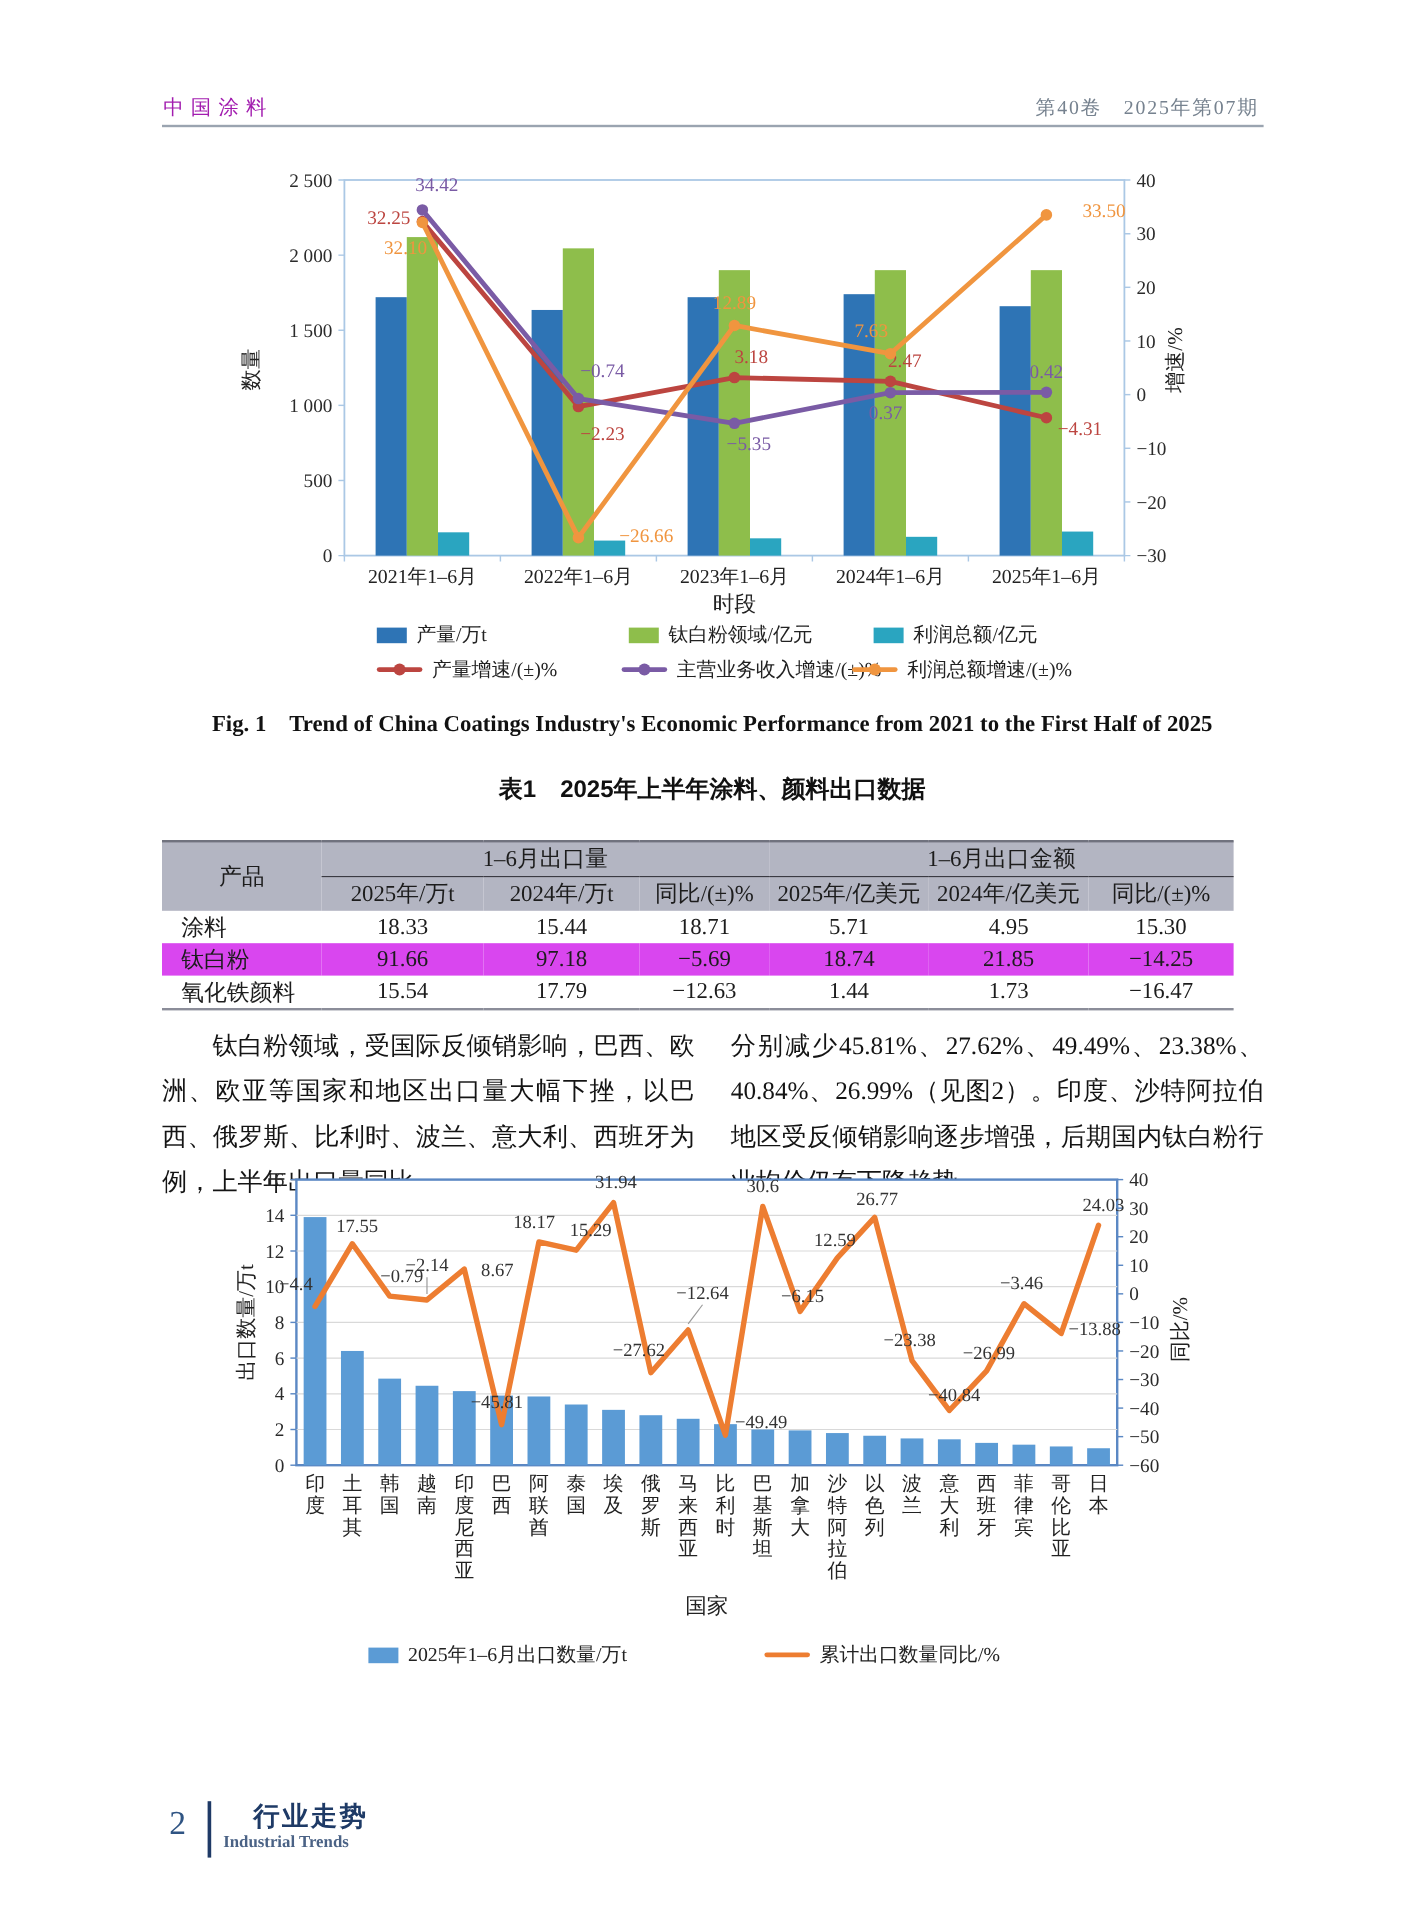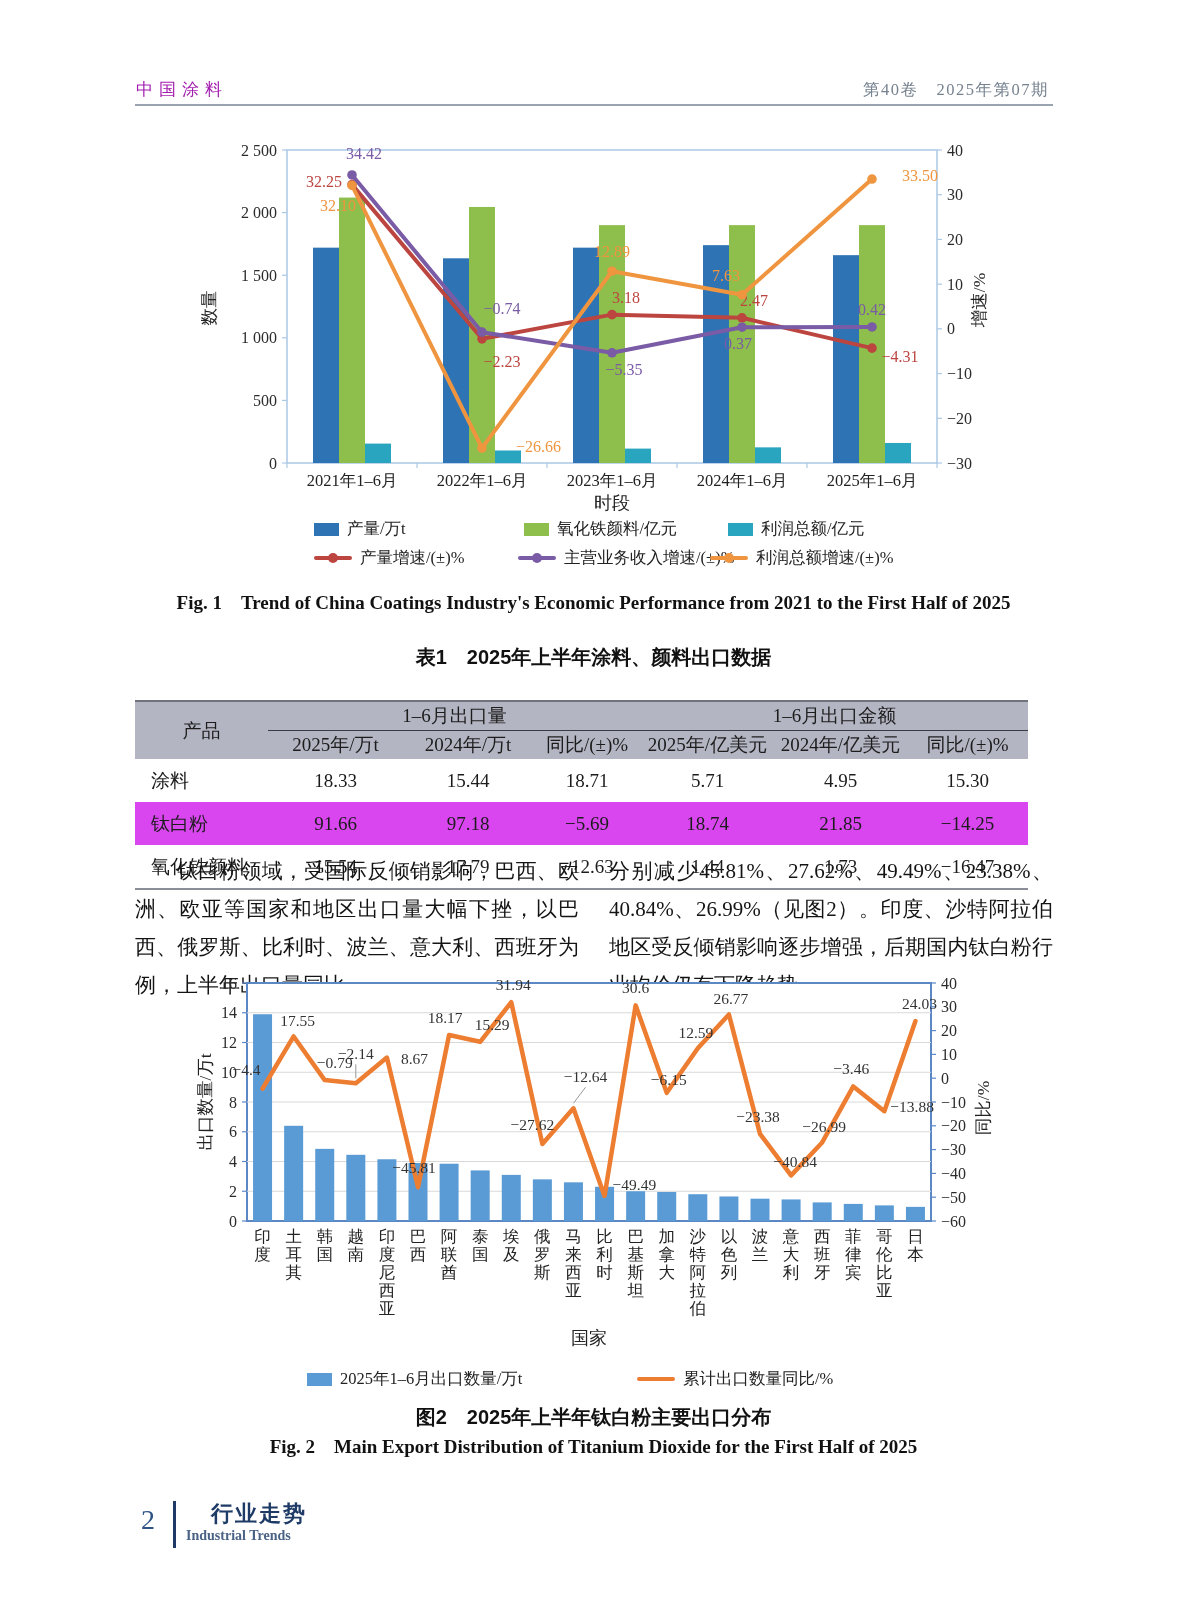--- a/index.html
+++ b/index.html
@@ -18,21 +18,21 @@
   .lg-wrap{position:absolute;}
   .lg-item{position:absolute;display:flex;align-items:center;gap:8px;font-size:16.5px;color:#222;white-space:nowrap;}
   .sw-bar{display:inline-block;width:25px;height:13px;}
   .sw-line{position:relative;display:inline-block;width:38px;height:4px;border-radius:2px;}
   .sw-line .dot{position:absolute;left:14px;top:-3px;width:10px;height:10px;border-radius:50%;}
   
   #table1{position:absolute;left:135px;top:700px;width:893px;border-collapse:collapse;font-size:19px;
           border-top:2px solid #70727e;border-bottom:2px solid #8b8d99;}
   #table1 th{background:#b3b5c2;font-weight:normal;height:28px;text-align:center;padding:0 2px;}
   #table1 th.group{border-bottom:1.5px solid #3a3a42;}
-  #table1 td{height:43px;text-align:center;padding:0 2px;}
+  #table1 td{height:27px;text-align:center;padding:0 2px;}
   #table1 td.product{text-align:left;padding-left:16px;}
   #table1 tbody tr.shade{background:#d946ef;}
   
   .body-col{position:absolute;width:444px;font-size:21px;line-height:38px;text-align:justify;color:#141414;}
   .indent2{text-indent:2em;}
   
   .ft-num{position:absolute;left:141px;top:1504px;font-size:28px;color:#2f5483;}
   .ft-bar{position:absolute;left:173px;top:1501px;width:3px;height:47px;background:#1f3a66;}
   .ft-zh{position:absolute;left:186px;top:1499px;font-size:22px;font-weight:bold;color:#1e3a66;
          font-family:"Liberation Sans","DejaVu Sans",sans-serif;letter-spacing:2px;margin-left:25px;}
@@ -141,21 +141,21 @@
       <text x="541" y="152.74014285714284" text-anchor="middle" font-size="16" fill="#f0953f">7.63</text>
       <text x="717" y="53.06428571428569" text-anchor="start" font-size="16" fill="#f0953f">33.50</text>
     </svg>
   <div id="fig1-legend" class="lg-wrap" style="left:195px;top:514px;width:820px;height:60px">
       <div class="lg-item" style="left: 119px; top: 4px;">
         <span class="sw-bar" style="background: rgb(46, 116, 181);"></span>
         <span class="lg-t">产量/万t</span>
       </div>
       <div class="lg-item" style="left: 329px; top: 4px;">
         <span class="sw-bar" style="background: rgb(142, 190, 75);"></span>
-        <span class="lg-t">氧化铁颜料/亿元</span>
+        <span class="lg-t">钛白粉领域/亿元</span>
       </div>
       <div class="lg-item" style="left: 533px; top: 4px;">
         <span class="sw-bar" style="background: rgb(42, 165, 192);"></span>
         <span class="lg-t">利润总额/亿元</span>
       </div>
       <div class="lg-item" style="left: 119px; top: 33px;">
         <span class="sw-line" style="background: rgb(188, 69, 64);">
           <span class="dot" style="background: rgb(188, 69, 64);"></span>
         </span>
         <span class="lg-t">产量增速/(±)%</span>
@@ -363,21 +363,19 @@
       <div class="lg-item" style="left: 112px; top: 6px;">
         <span class="sw-bar" style="background: rgb(91, 155, 213);"></span>
         <span class="lg-t">2025年1–6月出口数量/万t</span>
       </div>
       <div class="lg-item" style="left: 442px; top: 6px;">
         <span class="sw-line" style="background: rgb(237, 125, 49);"></span>
         <span class="lg-t">累计出口数量同比/%</span>
       </div>
     </div>
 
-  <div class="cap-zh" style="top:1404px">图2　2025年上半年钛白粉主要出口分布</div>
-  <div class="cap-en" style="top:1434px">Fig. 2　Main Export Distribution of Titanium Dioxide for the First Half of 2025</div>
 
   <div class="ft-num">2</div>
   <div class="ft-bar"></div>
   <div class="ft-zh">行业走势</div>
   <div class="ft-en">Industrial Trends</div>
 
 </div>
 
 </body></html>

